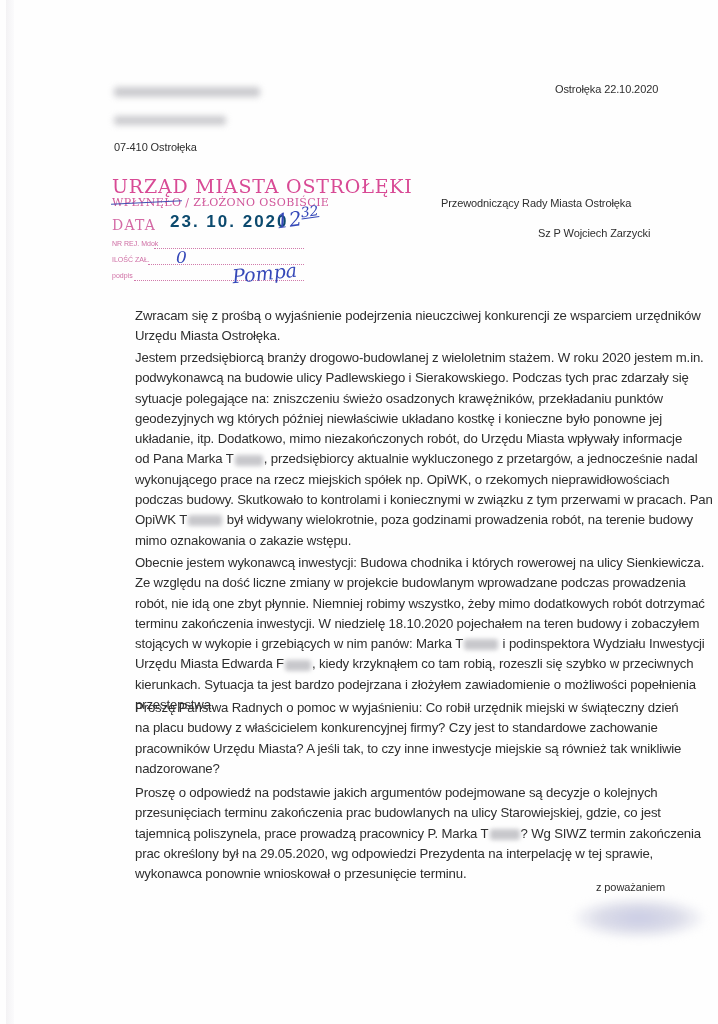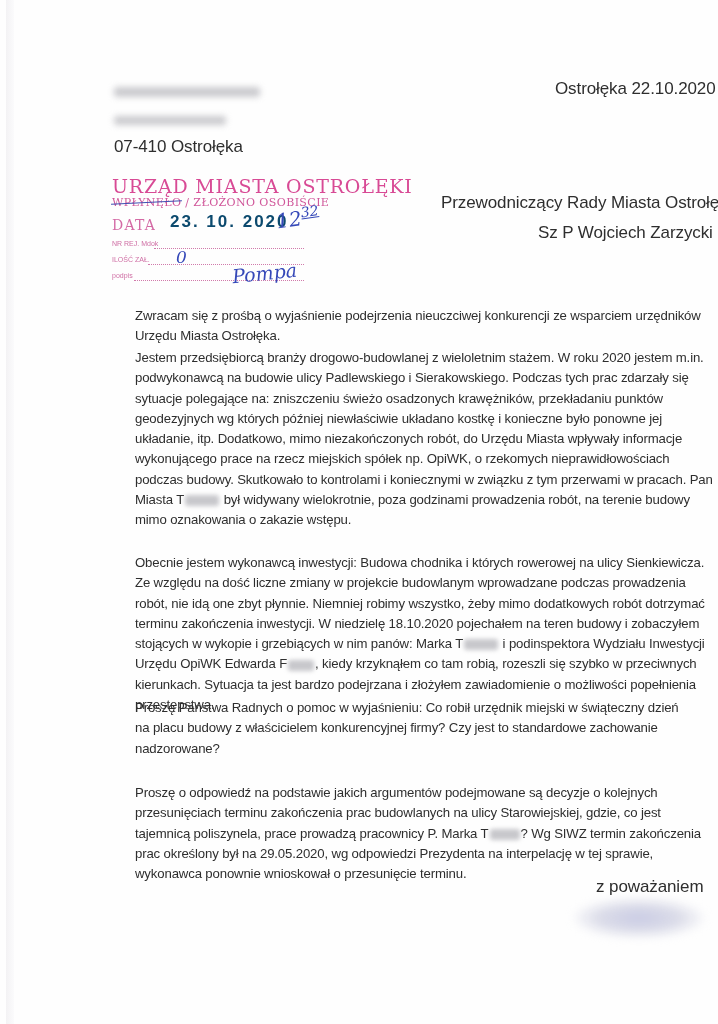--- a/index.html
+++ b/index.html
@@ -23,21 +23,21 @@
     }
     .page::before {
       content: "";
       position: absolute;
       left: 6px; top: 0; bottom: 0;
       width: 8px;
       background: linear-gradient(to right, #f3f2f4, #fbfbfc);
     }
     .txt {
       position: absolute;
-      font-size: 17px;
+      font-size: 11px;
       line-height: 20px;
       color: #2e2e2e;
       white-space: nowrap;
       letter-spacing: -0.1px;
     }
     .blur {
       position: absolute;
       background: #b9b9be;
       filter: blur(3px);
       opacity: 0.75;
@@ -172,40 +172,42 @@
     <span class="line">Zwracam się z prośbą o wyjaśnienie podejrzenia nieuczciwej konkurencji ze wsparciem urzędników</span>
     <span class="line">Urzędu Miasta Ostrołęka.</span>
   </div>
 
   <div class="para" style="top:348px;">
     <span class="line"> Jestem przedsiębiorcą branży drogowo-budowlanej z wieloletnim stażem. W roku 2020 jestem m.in.</span>
     <span class="line">podwykonawcą na budowie ulicy Padlewskiego i Sierakowskiego. Podczas tych prac zdarzały się</span>
     <span class="line">sytuacje polegające na: zniszczeniu świeżo osadzonych krawężników, przekładaniu punktów</span>
     <span class="line">geodezyjnych wg których później niewłaściwie układano kostkę i konieczne było ponowne jej</span>
     <span class="line">układanie, itp. Dodatkowo, mimo niezakończonych robót, do Urzędu Miasta wpływały informacje</span>
+    <span class="line"><span>od Pana Marka T</span><span class="inline-blur"></span><span>, przedsiębiorcy aktualnie wykluczonego z przetargów, a jednocześnie nadal</span></span>
     <span class="line">wykonującego prace na rzecz miejskich spółek np. OpiWK, o rzekomych nieprawidłowościach</span>
     <span class="line">podczas budowy. Skutkowało to kontrolami i koniecznymi w związku z tym przerwami w pracach. Pan</span>
-    <span class="line"><span>Miasta T</span><span class="inline-blur" style="width:34px;"></span><span> był widywany wielokrotnie, poza godzinami prowadzenia robót, na terenie budowy</span></span>
+    <span class="line"><span>OpiWK T</span><span class="inline-blur" style="width:34px;"></span><span> był widywany wielokrotnie, poza godzinami prowadzenia robót, na terenie budowy</span></span>
     <span class="line">mimo oznakowania o zakazie wstępu.</span>
   </div>
 
   <div class="para" style="top:553px;">
     <span class="line">Obecnie jestem wykonawcą inwestycji: Budowa chodnika i których rowerowej na ulicy Sienkiewicza.</span>
     <span class="line">Ze względu na dość liczne zmiany w projekcie budowlanym wprowadzane podczas prowadzenia</span>
     <span class="line">robót, nie idą one zbyt płynnie. Niemniej robimy wszystko, żeby mimo dodatkowych robót dotrzymać</span>
     <span class="line">terminu zakończenia inwestycji. W niedzielę 18.10.2020 pojechałem na teren budowy i zobaczyłem</span>
     <span class="line"><span>stojących w wykopie i grzebiących w nim panów: Marka T</span><span class="inline-blur" style="width:34px;"></span><span> i podinspektora Wydziału Inwestycji</span></span>
-    <span class="line"><span>Urzędu OpiWK Edwarda F</span><span class="inline-blur" style="width:26px;"></span><span>, kiedy krzyknąłem co tam robią, rozeszli się szybko w przeciwnych</span></span>
+    <span class="line"><span>Urzędu Miasta Edwarda F</span><span class="inline-blur" style="width:26px;"></span><span>, kiedy krzyknąłem co tam robią, rozeszli się szybko w przeciwnych</span></span>
     <span class="line">kierunkach. Sytuacja ta jest bardzo podejrzana i złożyłem zawiadomienie o możliwości popełnienia</span>
     <span class="line">przestępstwa.</span>
   </div>
 
   <div class="para" style="top:698px;">
     <span class="line">Proszę Państwa  Radnych o pomoc w wyjaśnieniu: Co robił urzędnik miejski w świąteczny dzień</span>
     <span class="line">na placu budowy z właścicielem konkurencyjnej firmy? Czy jest to standardowe zachowanie</span>
+    <span class="line">pracowników Urzędu Miasta? A jeśli tak, to czy inne inwestycje miejskie są również tak wnikliwie</span>
     <span class="line">nadzorowane?</span>
   </div>
 
   <div class="para" style="top:783px;">
     <span class="line">Proszę o odpowiedź na podstawie jakich argumentów podejmowane są decyzje o kolejnych</span>
     <span class="line">przesunięciach terminu zakończenia prac budowlanych na ulicy Starowiejskiej, gdzie, co jest</span>
     <span class="line"><span>tajemnicą poliszynela, prace prowadzą pracownicy P. Marka T</span><span class="inline-blur" style="width:30px;"></span><span>? Wg SIWZ termin zakończenia</span></span>
     <span class="line">prac określony był na 29.05.2020, wg odpowiedzi Prezydenta na interpelację w tej sprawie,</span>
     <span class="line">wykonawca ponownie wnioskował o przesunięcie terminu.</span>
   </div>

